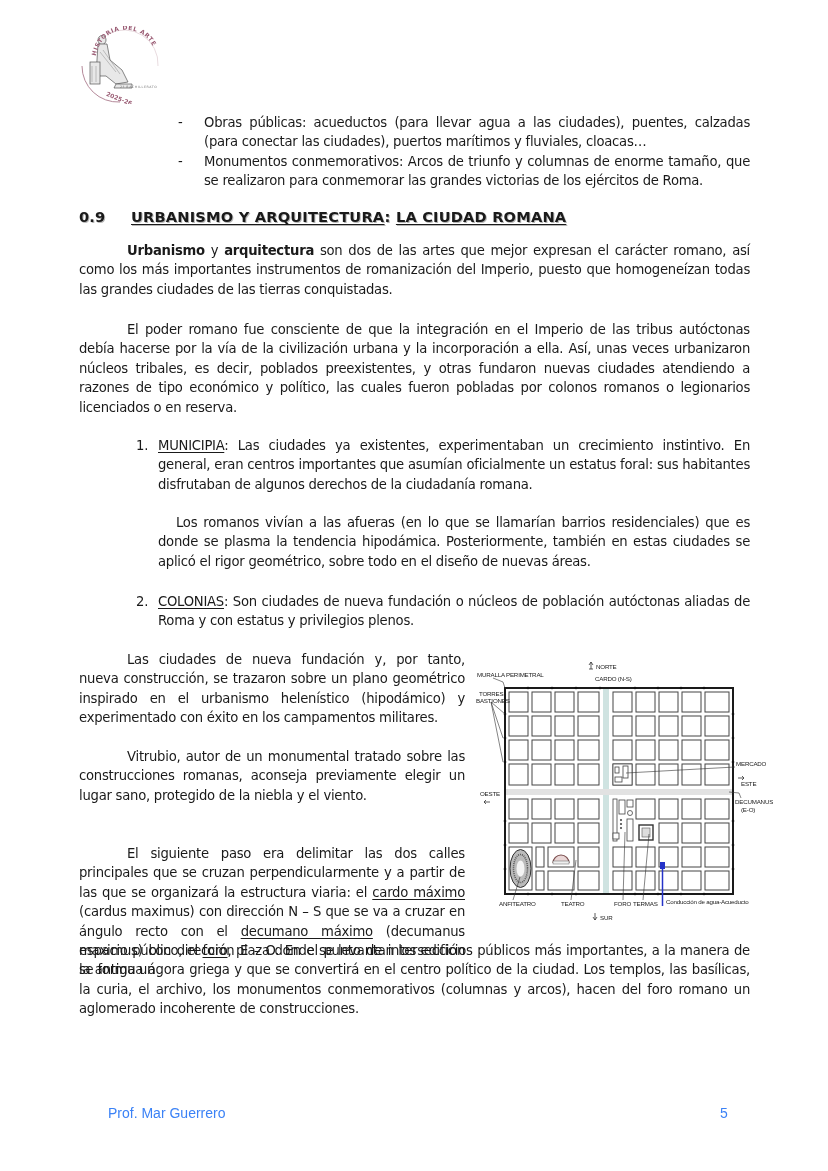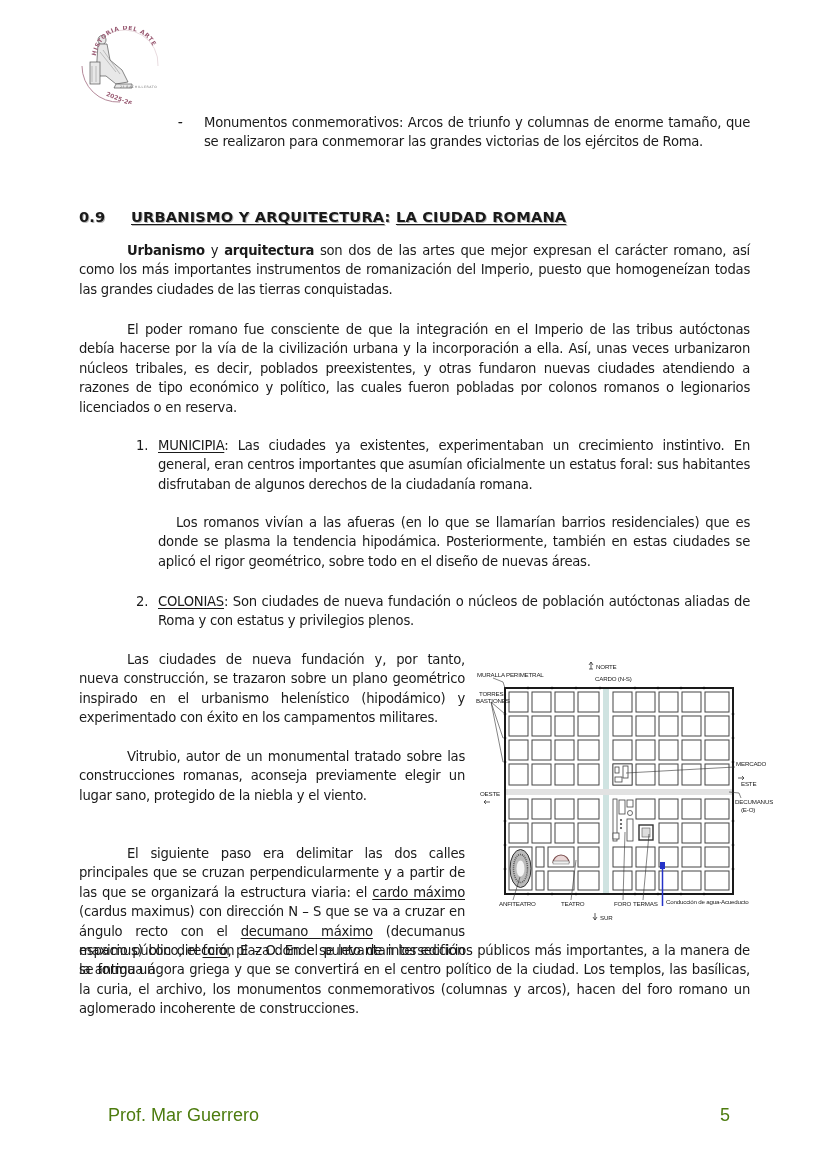--- a/index.html
+++ b/index.html
@@ -23,21 +23,21 @@
     .heading u { text-decoration: underline; text-underline-offset: 2px; }
     .para { position: absolute; left: 79px; width: 671px; }
     .indent { text-indent: 48px; }
     .numlist { position: absolute; left: 136px; width: 614px; }
     .numitem { position: relative; padding-left: 22px; }
     .numitem .n { position: absolute; left: 0; top: 0; }
     .sub { position: absolute; left: 158px; width: 592px; text-indent: 18px; }
     .left-col { position: absolute; left: 79px; width: 386px; }
     u.ul { text-decoration: underline; text-underline-offset: 2px; }
     .map { position: absolute; left: 473px; top: 652px; width: 300px; height: 278px; }
-    .footer { position: absolute; top: 1105px; font-family: "Liberation Sans", sans-serif; font-size: 18px; color: #4d7c0f; }
+    .footer { position: absolute; top: 1105px; font-family: "Liberation Sans", sans-serif; font-size: 14px; color: #3b82f6; }
     .footer.left { left: 108px; }
     .footer.right { left: 720px; }
     .ml { font-family: "Liberation Sans", sans-serif; font-size: 6.2px; fill: #222; letter-spacing: -0.2px; }
   </style>
 </head>
 <body>
 
 <div class="page">
 
   <svg class="logo" viewBox="0 0 88 78">
@@ -63,20 +63,21 @@
     <text font-family="DejaVu Sans, sans-serif" font-size="6" font-weight="bold" fill="#9a5c74" letter-spacing="0.6">
       <textPath href="#arcTop"><tspan>HISTORIA DEL ARTE</tspan></textPath>
     </text>
     <text x="44" y="62" font-family="DejaVu Sans, sans-serif" font-size="3.2" fill="#777" letter-spacing="0.6">2º BACHILLERATO</text>
     <text x="30" y="72" font-family="DejaVu Sans, sans-serif" font-size="6" font-weight="bold" fill="#9a5c74" transform="rotate(22 36 70)">2025-26</text>
   </svg>
 
   <div class="bullets txt just">
     <div class="bullet">
       <span class="dash">-</span>
+      <span>Obras públicas: acueductos (para llevar agua a las ciudades), puentes, calzadas (para conectar las ciudades), puertos marítimos y fluviales, cloacas…</span>
     </div>
     <div class="bullet">
       <span class="dash">-</span>
       <span>Monumentos conmemorativos: Arcos de triunfo y columnas de enorme tamaño, que se realizaron para conmemorar las grandes victorias de los ejércitos de Roma.</span>
     </div>
   </div>
 
   <div class="heading">
     <span class="num">0.9</span><u>URBANISMO Y ARQUITECTURA</u><span>:</span> <u>LA CIUDAD ROMANA</u>
   </div>

